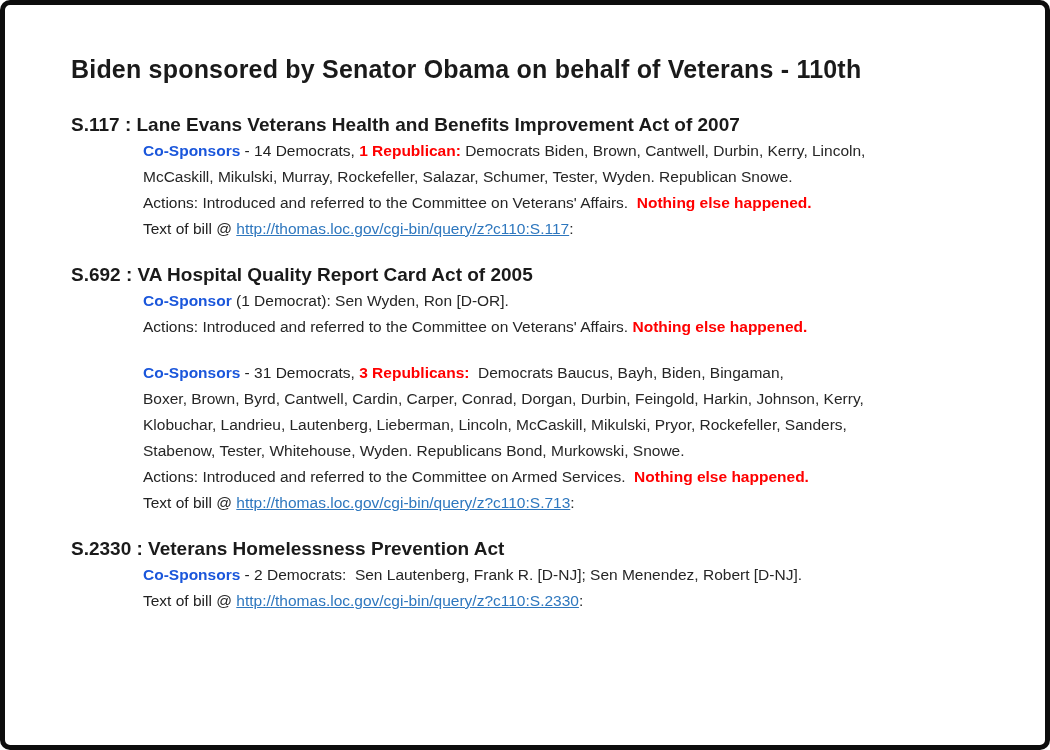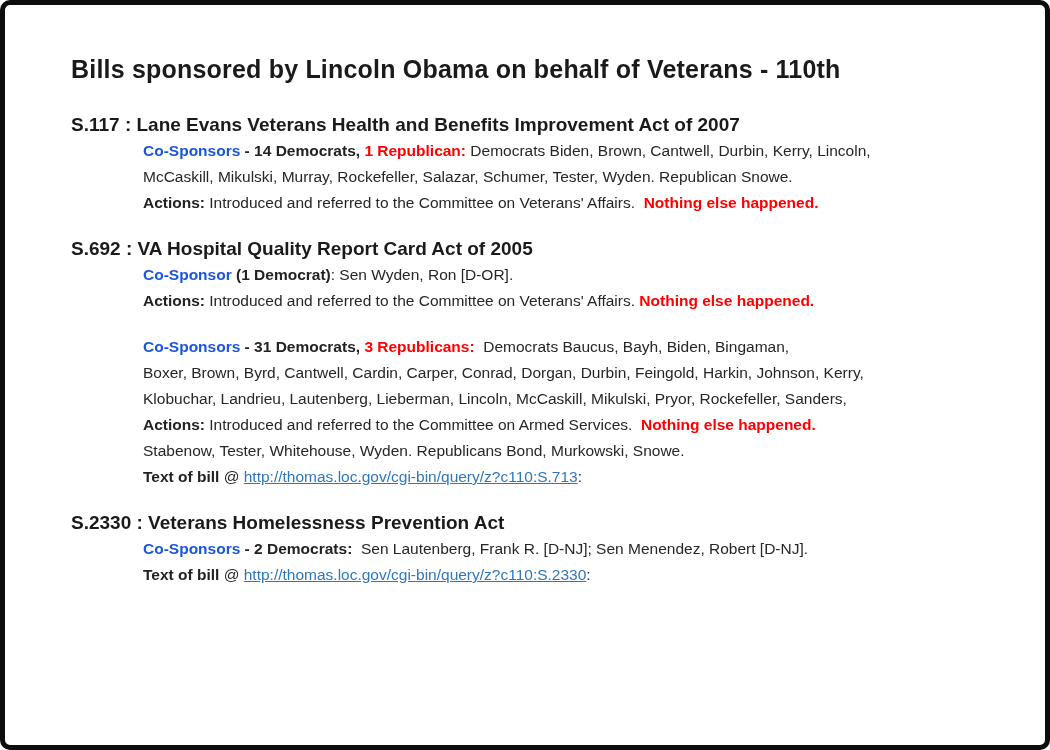--- a/index.html
+++ b/index.html
@@ -44,62 +44,63 @@
     line-height: 26px;
     white-space: nowrap;
   }
   .bill-body { margin-left: 72px; }
   .line {
     font-size: 15.5px;
     line-height: 26px;
     white-space: pre;
     color: var(--ink);
   }
-  .b  { font-weight: bold; color: #222222; }
+  .b  { font-weight: normal; color: #222222; }
   .blue { font-weight: bold; color: var(--blue); }
   .red  { font-weight: bold; color: var(--red); }
   .link {
     color: var(--link);
     text-decoration: underline;
     cursor: pointer;
   }
   .sm { font-size: 13.8px; }
 </style>
 </head>
 <body>
 
 <div class="frame">
   <div class="content">
 
-    <h1 class="doc-title">Bills sponsored by Lincoln Obama on behalf of Veterans - 110th</h1>
+    <h1 class="doc-title">Biden sponsored by Senator Obama on behalf of Veterans - 110th</h1>
 
     <section class="bill">
       <h2 class="bill-heading">S.117 : Lane Evans Veterans Health and Benefits Improvement Act of 2007</h2>
       <div class="bill-body">
         <div class="line"><span class="blue">Co-Sponsors</span><span class="b"> - 14 Democrats, </span><span class="red">1 Republican:</span><span> Democrats Biden, Brown, Cantwell, Durbin, Kerry, Lincoln,</span></div>
         <div class="line">McCaskill, Mikulski, Murray, Rockefeller, Salazar, Schumer, Tester, Wyden. Republican Snowe.</div>
         <div class="line"><span class="b">Actions:</span><span> Introduced and referred to the Committee on Veterans' Affairs.  </span><span class="red">Nothing else happened.</span></div>
+        <div class="line"><span class="b">Text of bill</span><span> @ </span><a class="link">http://thomas.loc.gov/cgi-bin/query/z?c110:S.117</a><span>:</span></div>
       </div>
     </section>
 
     <section class="bill">
       <h2 class="bill-heading">S.692 : VA Hospital Quality Report Card Act of 2005</h2>
       <div class="bill-body">
         <div class="line"><span class="blue">Co-Sponsor</span><span class="b"> (1 Democrat)</span><span class="red"></span><span>: Sen Wyden, Ron [D-OR].</span></div>
         <div class="line"><span class="b">Actions:</span><span> Introduced and referred to the Committee on Veterans' Affairs. </span><span class="red">Nothing else happened.</span></div>
       </div>
     </section>
 
     <section class="bill">
       <div class="bill-body">
         <div class="line"><span class="blue">Co-Sponsors</span><span class="b"> - 31 Democrats, </span><span class="red">3 Republicans:</span><span>  Democrats Baucus, Bayh, Biden, Bingaman,</span></div>
         <div class="line">Boxer, Brown, Byrd, Cantwell, Cardin, Carper, Conrad, Dorgan, Durbin, Feingold, Harkin, Johnson, Kerry,</div>
         <div class="line">Klobuchar, Landrieu, Lautenberg, Lieberman, Lincoln, McCaskill, Mikulski, Pryor, Rockefeller, Sanders,</div>
+        <div class="line">Stabenow, Tester, Whitehouse, Wyden. Republicans Bond, Murkowski, Snowe.</div>
         <div class="line"><span class="b">Actions:</span><span> Introduced and referred to the Committee on Armed Services.  </span><span class="red">Nothing else happened.</span></div>
-        <div class="line">Stabenow, Tester, Whitehouse, Wyden. Republicans Bond, Murkowski, Snowe.</div>
         <div class="line"><span class="b">Text of bill</span><span> @ </span><a class="link">http://thomas.loc.gov/cgi-bin/query/z?c110:S.713</a><span>:</span></div>
       </div>
     </section>
 
     <section class="bill">
       <h2 class="bill-heading">S.2330 : Veterans Homelessness Prevention Act</h2>
       <div class="bill-body">
         <div class="line"><span class="blue">Co-Sponsors</span><span class="b"> - 2 Democrats:  </span><span class="red"></span><span>Sen Lautenberg, Frank R. [D-NJ]; Sen Menendez, Robert [D-NJ].</span></div>
         <div class="line"><span class="b">Text of bill</span><span> @ </span><a class="link">http://thomas.loc.gov/cgi-bin/query/z?c110:S.2330</a><span>:</span></div>
       </div>

